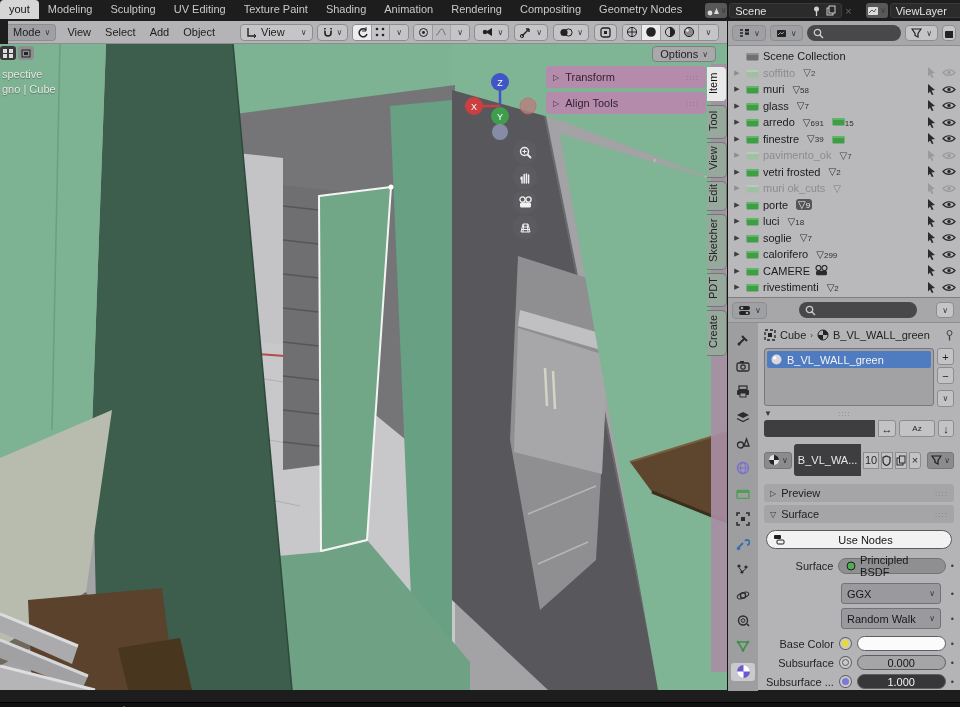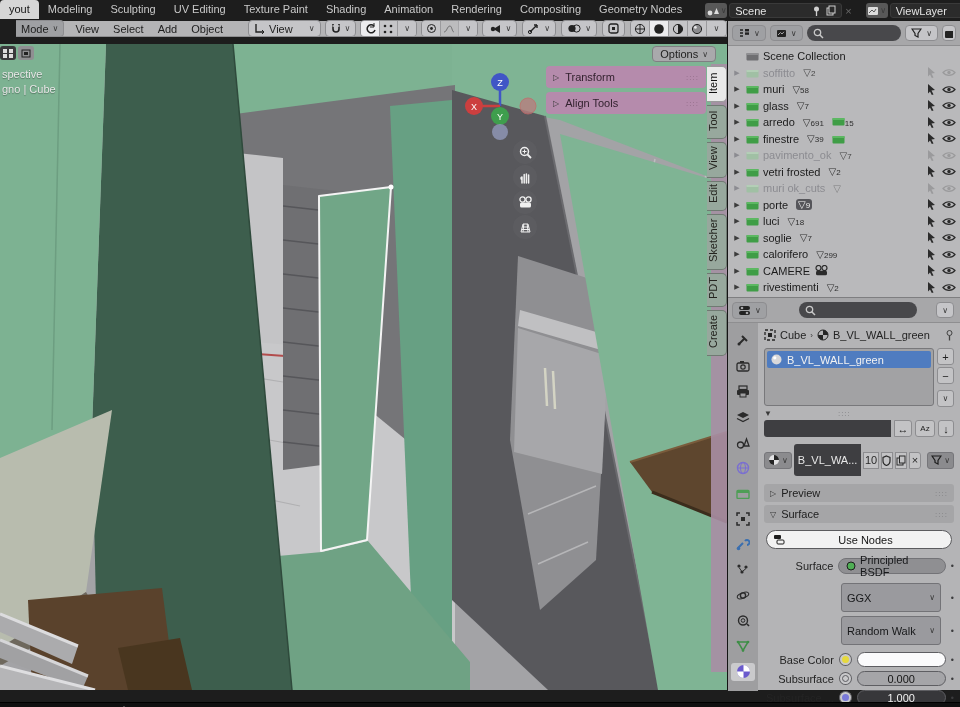--- a/index.html
+++ b/index.html
@@ -15,21 +15,21 @@
   .wtab.active { background:#d6d6d6; color:#151515; }
   .idblock { display:flex; align-items:center; gap:2px; margin-left:14px; }
   .idicon { width:22px; height:15px; background:#585858; border-radius:3px; color:#ddd;
     display:flex; align-items:center; justify-content:center; font-size:8px; gap:1px; }
   .idfield { height:15px; background:#2b2b2b; border:1px solid #3a3a3a; border-radius:3px;
     color:#e4e4e4; display:flex; align-items:center; gap:5px; padding:0 5px; }
   .idfield .nm { min-width:72px; }
   .ghostx { color:#6a6a6a; margin-left:1px; }
 
   
-  .vheader { position:absolute; left:16px; top:21px; width:727px; height:16px; background:#b4b4b6;
+  .vheader { position:absolute; left:8px; top:21px; width:727px; height:23px; background:#b4b4b6;
     display:flex; align-items:center; gap:4px; border-bottom:1px solid #8e8e90; }
   .menu { padding:0 7px; color:#1d1d1d; }
   .chip { height:17px; background:#c5c5c8; border:1px solid #8d8d90; border-radius:4px;
     display:flex; align-items:center; gap:4px; padding:0 5px; color:#1d1d1d; }
   .chip.dark { background:#9fa0a3; }
   .chev { font-size:8px; color:#3a3a3a; }
   .seg { display:flex; height:17px; border:1px solid #8d8d90; border-radius:4px; overflow:hidden; }
   .seg > span { width:19px; display:flex; align-items:center; justify-content:center; background:#c5c5c8; border-right:1px solid #9a9a9d; }
   .seg > span:last-child { border-right:none; }
   .seg > span.on { background:#ececee; }
@@ -103,21 +103,21 @@
     padding:0 6px; color:#202020; margin-bottom:3px; }
   .panelrow .grip { margin-left:auto; color:#7e7e80; font-size:8px; letter-spacing:1px; }
   .usenodes { height:19px; background:#f2f2f2; border:1px solid #5b5b5e; border-radius:10px; display:flex;
     align-items:center; margin:7px 2px 9px; padding:0 6px; color:#151515; }
   .usenodes .lbl { flex:1; text-align:center; }
   .prow { display:flex; align-items:center; gap:5px; margin-bottom:4px; }
   .prow .plabel { width:72px; text-align:right; color:#242424; white-space:nowrap; overflow:hidden; }
   .prow .dot { margin-left:auto; color:#3c3c3e; font-size:9px; }
   .valchip { height:16px; background:#8f8f92; border:1px solid #737377; border-radius:8px; display:flex;
     align-items:center; gap:4px; padding:0 7px; color:#17181a; }
-  .ddchip { width:100px; height:29px; background:#9a9a9e; border:1px solid #737377; border-radius:3px;
+  .ddchip { width:100px; height:21px; background:#9a9a9e; border:1px solid #737377; border-radius:3px;
     display:flex; align-items:center; padding:0 5px; color:#17181a; }
   .ddchip .chev { margin-left:auto; }
   .socket { width:13px; height:13px; border-radius:50%; background:#c9c9cb; border:1px solid #5e5e62;
     display:flex; align-items:center; justify-content:center; }
   .socket i { display:block; width:7px; height:7px; border-radius:50%; }
   .swatch { width:92px; height:15px; background:#fbfbfc; border:1px solid #5e5e62; border-radius:8px; }
   .slider { width:92px; height:15px; border-radius:8px; border:1px solid #5e5e62; display:flex;
     align-items:center; justify-content:center; }
   .slider.light { background:#a5a5a8; color:#151515; }
   .slider.dark { background:#37373a; color:#f2f2f2;text-align:right; }
@@ -1032,21 +1032,21 @@
               </span>
         </div>
       </div>
       <div class="specialsrow">
         <span style="font-size:8px">▼</span>
         <span style="margin-left:66px;color:#7e7e80;font-size:8px;letter-spacing:1px">::::</span>
       </div>
       <div class="namerow">
         <span class="namefield"></span>
         <span class="swapbtn">↔</span>
-        <span class="sbtn" style="width:20px">
+        <span class="sbtn" style="width:36px">
               <span style="font-size:8px">Az</span>
             </span>
         <span class="sbtn" style="width:16px">↓</span>
       </div>
       <div class="dbrow">
         <span class="dbchip">
               <svg width="12" height="12">
                 <circle cx="6" cy="6" r="5" fill="#e2e2e4"></circle>
                 <path d="M6 1 A5 5 0 0 1 11 6 L6 6 Z" fill="#242424"></path>
                 <path d="M1 6 A5 5 0 0 0 6 11 L6 6 Z" fill="#242424"></path>

